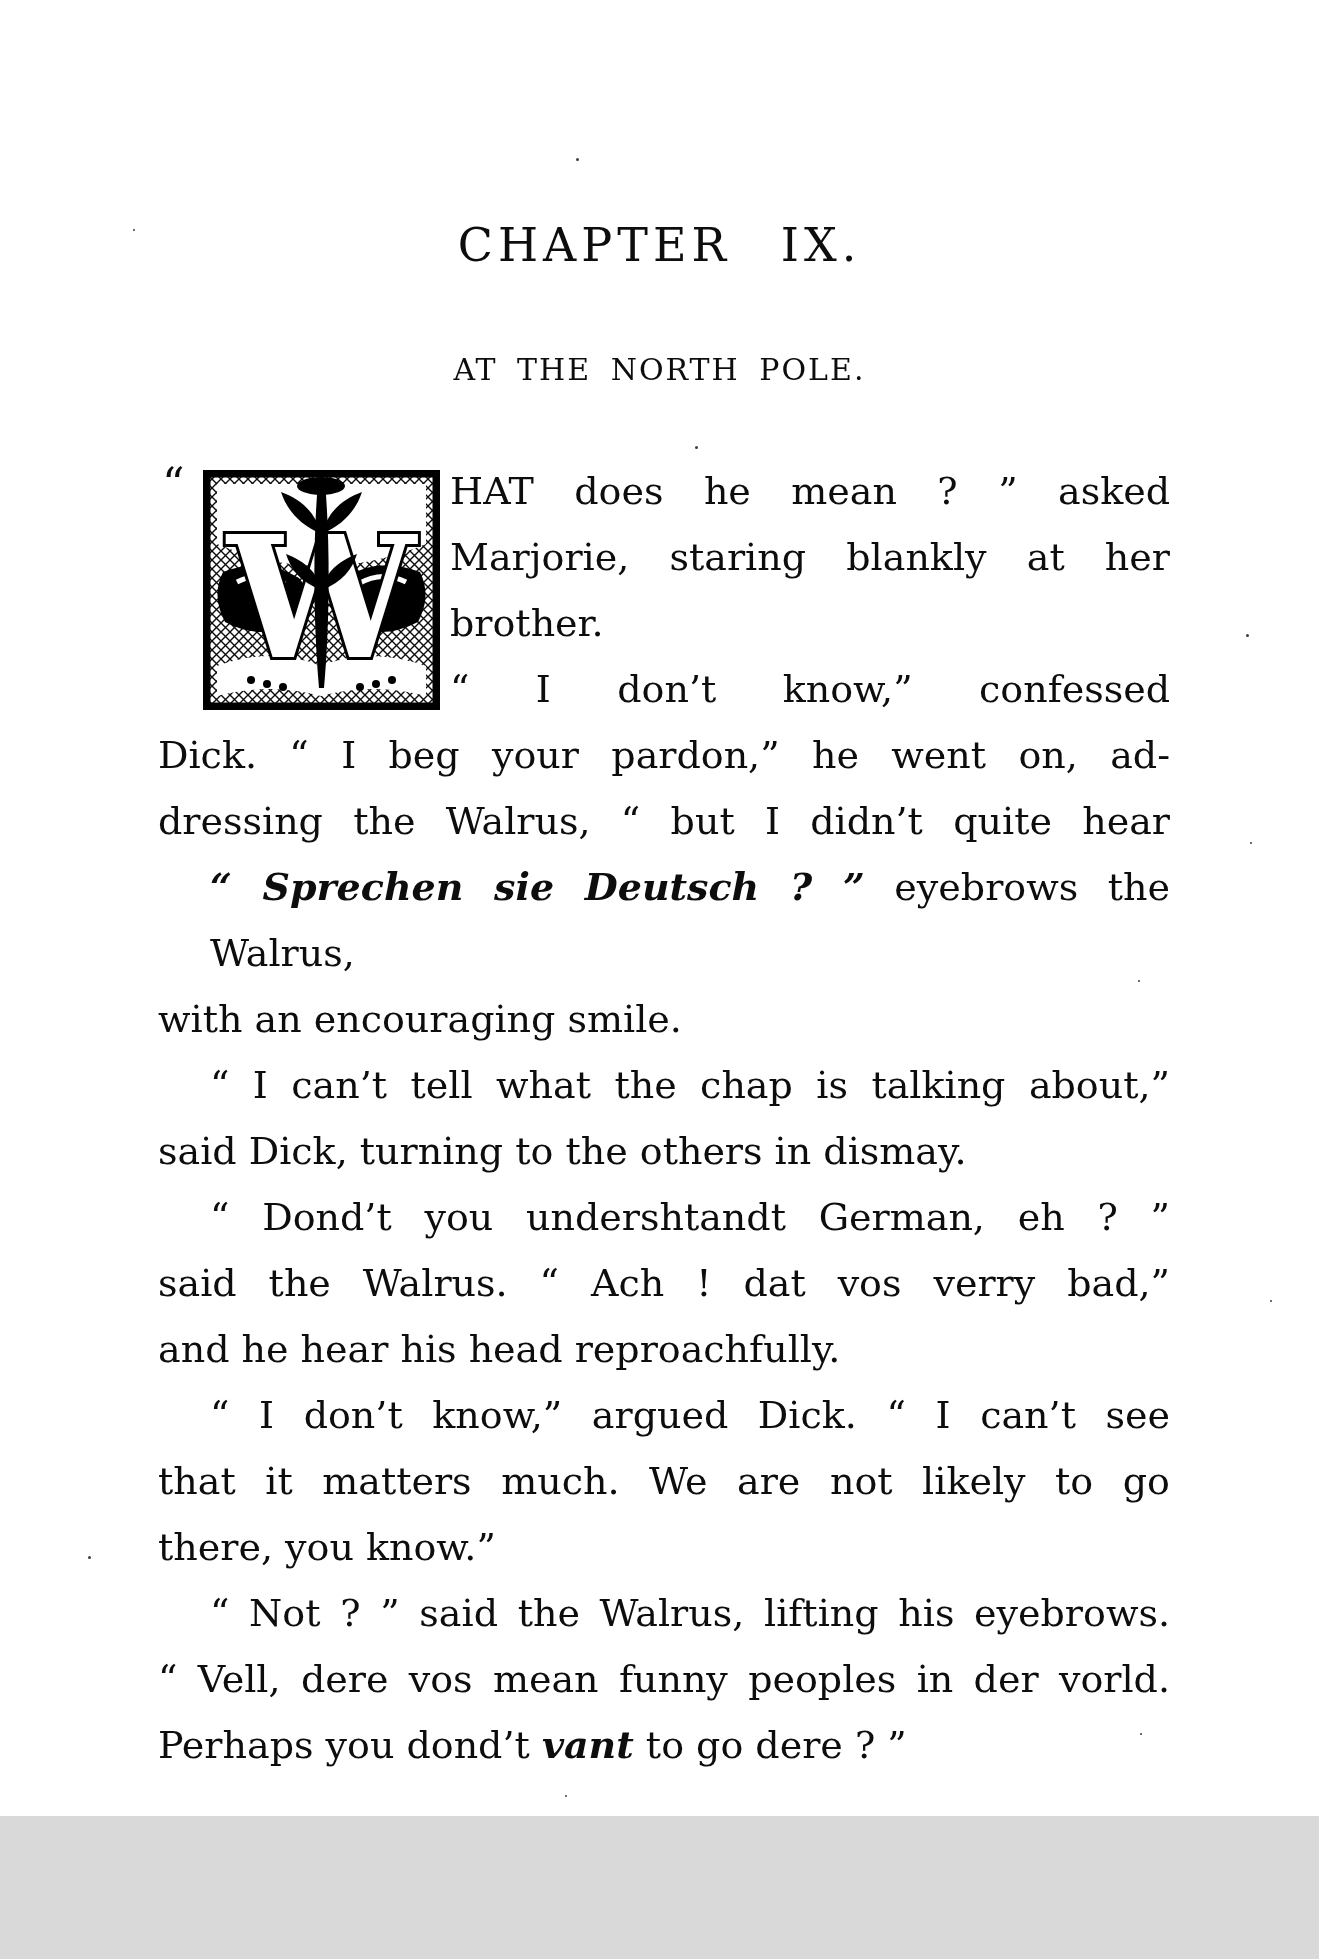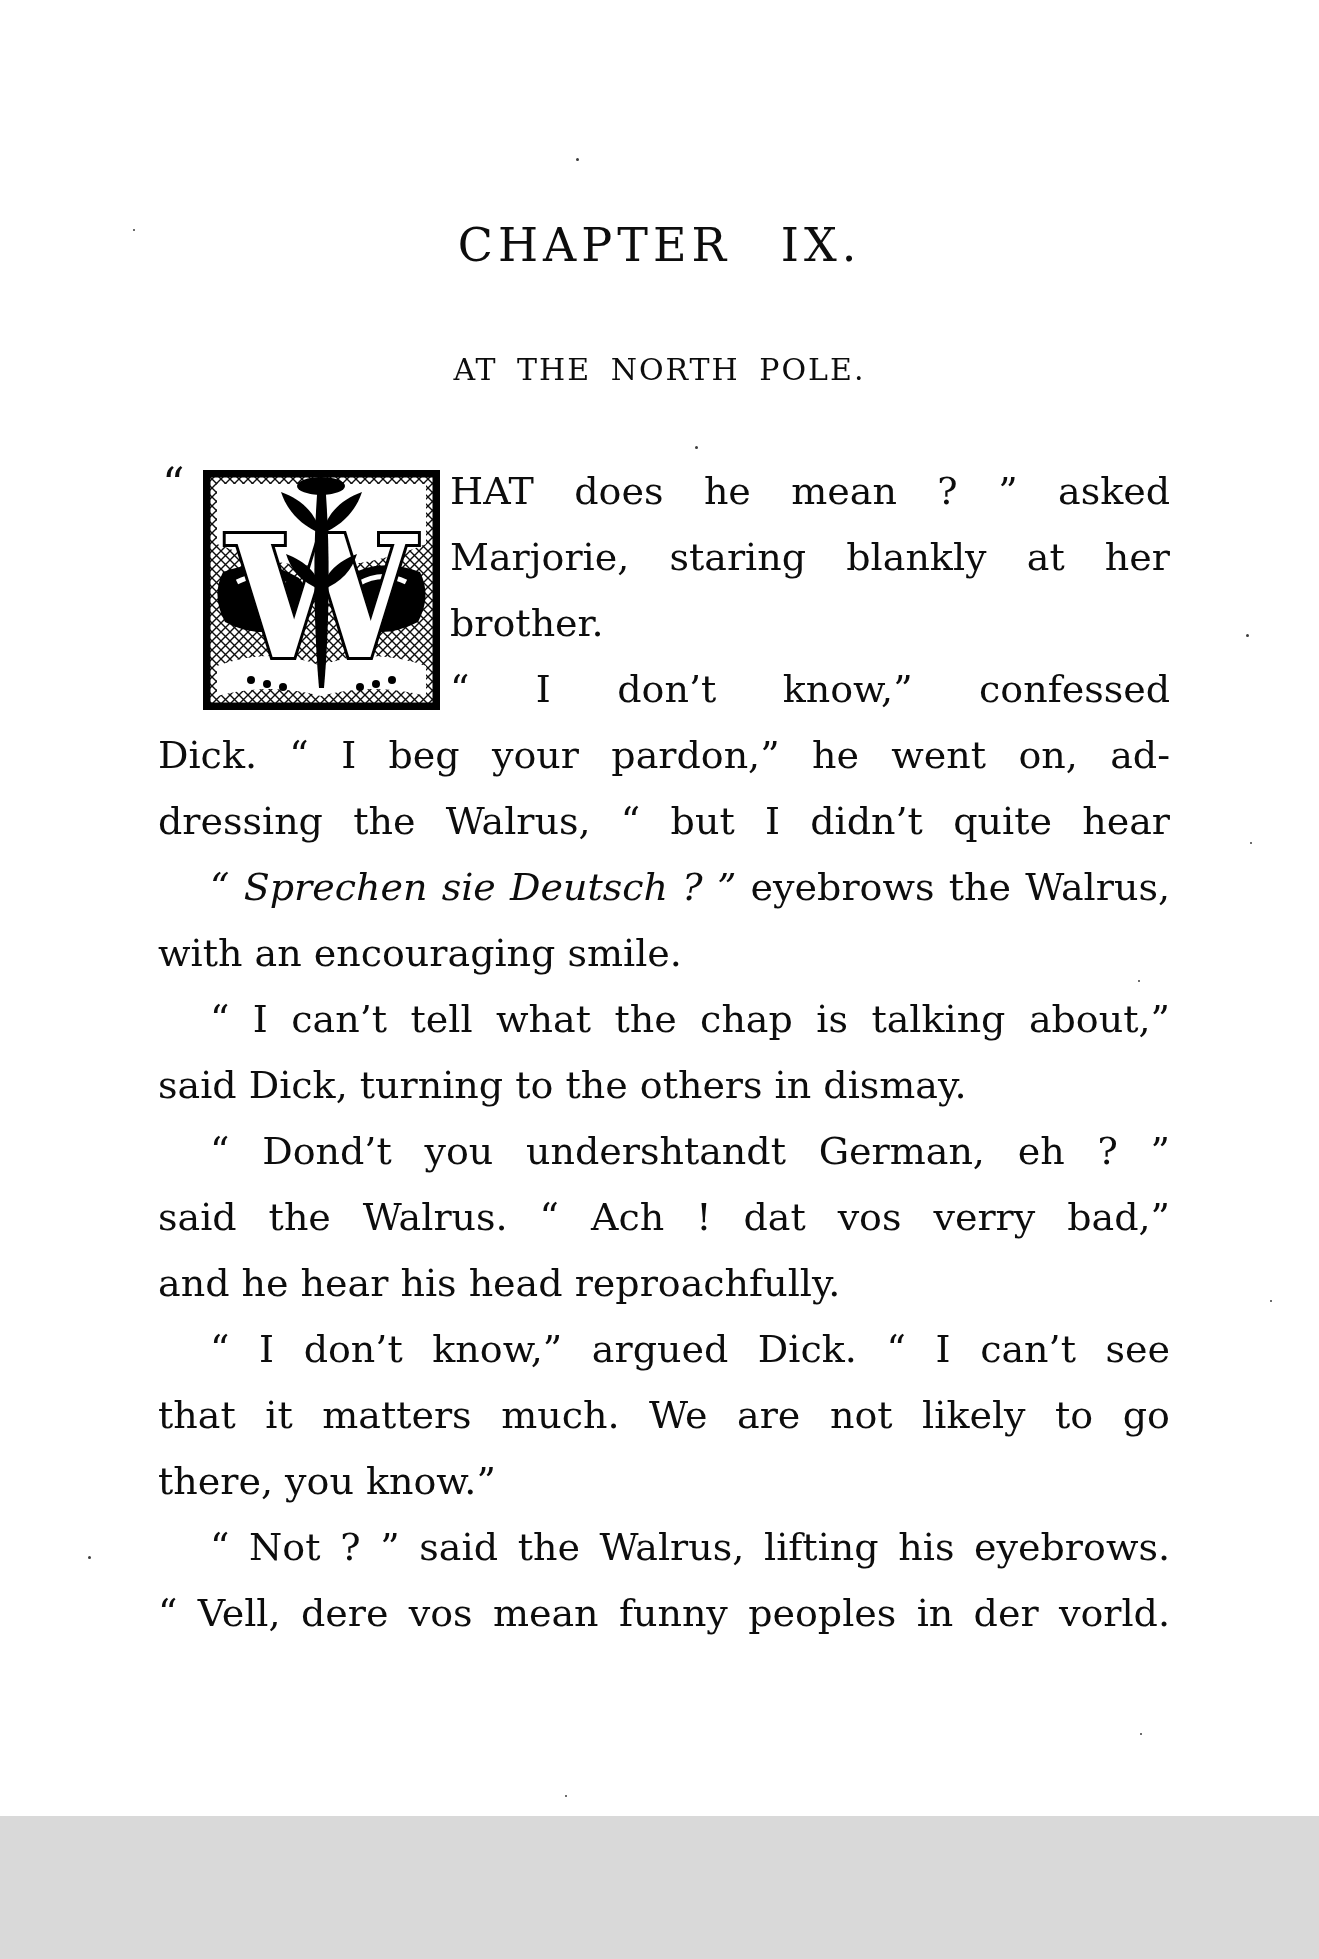--- a/index.html
+++ b/index.html
@@ -22,21 +22,21 @@
     text-align:center;
     font-size:30px; font-weight:normal; letter-spacing:2px; word-spacing:8px;
   }
   .bodytext {
     position:absolute; top:458px; left:158px; width:1012px;
     font-size:38px; line-height:66px;
   }
   .line { text-align:justify; }
   .line.just { text-align-last:justify; }
   .line.ind { padding-left:52px; }
-  .it { font-style:italic; }
+  .it { font-style:italic;font-weight:bold; }
   .dropfloat {
     float:left; width:292px; height:254px; position:relative;
   }
   .openquote {
     position:absolute; left:4px; top:4px; font-size:44px; line-height:1;
   }
   .ornament { position:absolute; left:45px; top:12px; }
   .pagenum {
     position:absolute; left:250px; top:1848px; font-size:34px;
   }
@@ -96,20 +96,21 @@
     <div class="line just ind">“ I can’t tell what the chap is talking about,”</div>
     <div class="line">said Dick, turning to the others in dismay.</div>
     <div class="line just ind">“ Dond’t you undershtandt German, eh ? ”</div>
     <div class="line just">said the Walrus. “ Ach ! dat vos verry bad,”</div>
     <div class="line">and he hear his head reproachfully.</div>
     <div class="line just ind">“ I don’t know,” argued Dick. “ I can’t see</div>
     <div class="line just">that it matters much. We are not likely to go</div>
     <div class="line">there, you know.”</div>
     <div class="line just ind">“ Not ? ” said the Walrus, lifting his eyebrows.</div>
     <div class="line just">“ Vell, dere vos mean funny peoples in der vorld.</div>
+    <div class="line"><span>Perhaps you dond’t </span><span class="it">vant</span><span> to go dere ? ”</span></div>
 
   </div>
 
   <div class="pagenum">92</div>
 
   <div>
     <span class="speck" style="left:576px; top:158px; width:3px; height:3px;"></span>
     <span class="speck" style="left:133px; top:229px; width:2px; height:2px;"></span>
     <span class="speck" style="left:695px; top:446px; width:3px; height:3px;"></span>
     <span class="speck" style="left:1246px; top:634px; width:3px; height:3px;"></span>

